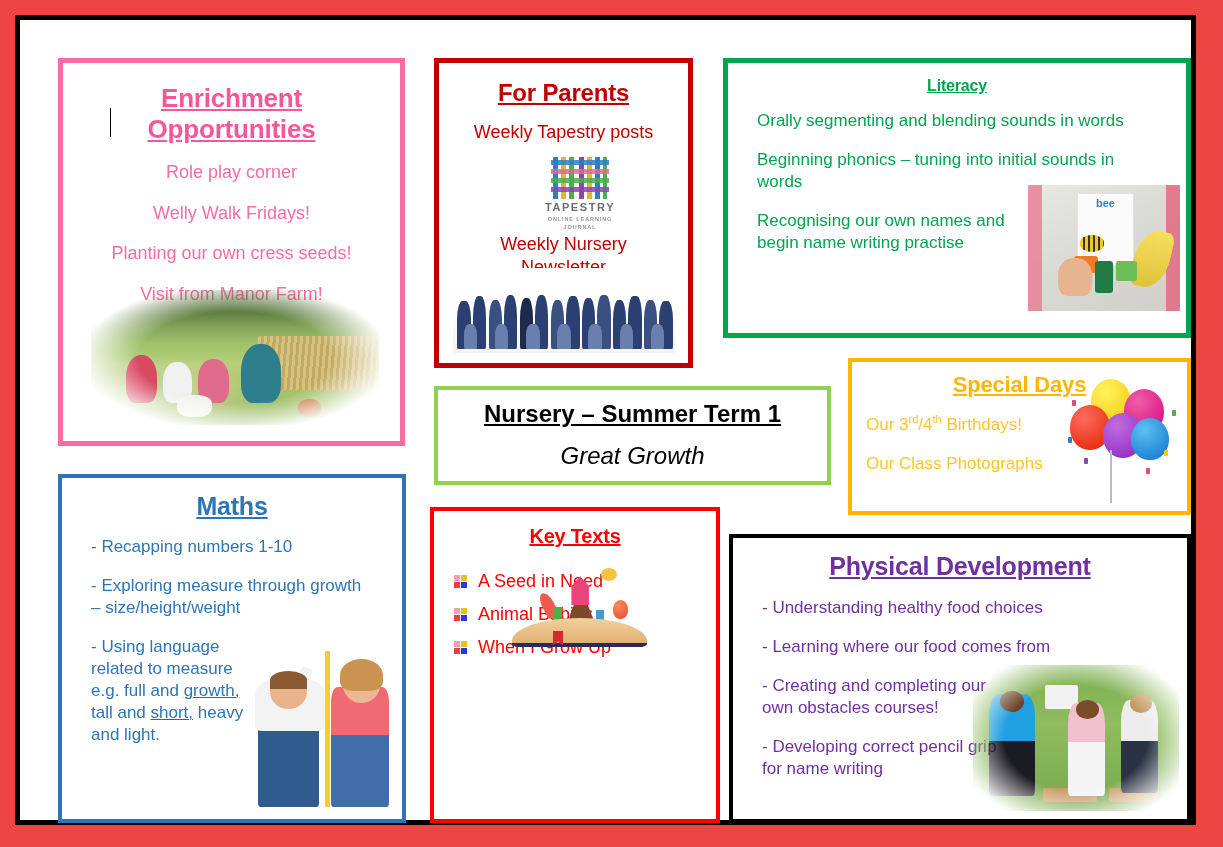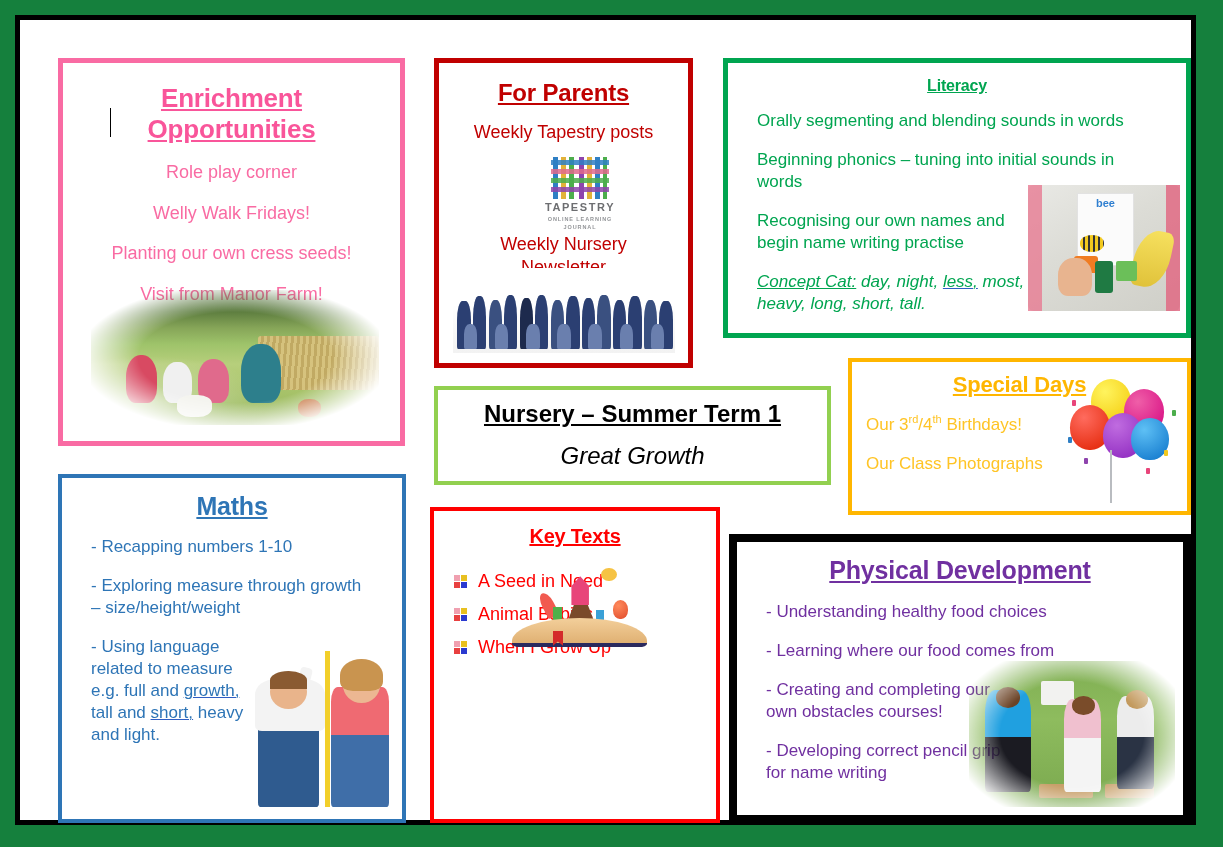--- a/index.html
+++ b/index.html
@@ -6,21 +6,21 @@
   * { box-sizing: border-box; }
   html, body {
     margin: 0; padding: 0;
     background: #ffffff;
     font-family: "Liberation Sans", sans-serif;
   }
   .page {
     position: relative;
     width: 1223px;
     height: 847px;
-    background: #15803d;
+    background: #ef4444;
     overflow: hidden;
   }
   
   .frame {
     position: absolute;
     left: 15px; top: 15px;
     width: 1181px; height: 810px;
     border: 5px solid #000000;
     background: #ffffff;
   }
@@ -258,21 +258,21 @@
   }
   .pinwheel i { position:absolute; width:6px; height:6px; display:block; }
   .pinwheel i:nth-child(1){ left:0; top:0; background:#f0a0b0; }
   .pinwheel i:nth-child(2){ right:0; top:0; background:#e8c020; }
   .pinwheel i:nth-child(3){ left:0; bottom:0; background:#e84040; }
   .pinwheel i:nth-child(4){ right:0; bottom:0; background:#2a3ad0; }
 
   
   #physical {
     left: 709px; top: 514px; width: 462px; height: 289px;
-    border: 8px solid #000000;
+    border: 4px solid #000000;
     padding: 6px 12px 0 12px;
   }
   #physical .box-title { color:#7030a0; font-size:25px; margin-top:8px; }
   #physical .line { color:#7030a0; font-size:17px; margin-top:15px; }
   #pe-photo {
     position:absolute; right:8px; bottom:8px; width:206px; height:146px;
     background: linear-gradient(to bottom,#7fae52 0%, #8ebc5e 40%, #7aa84e 100%);
     -webkit-mask-image: radial-gradient(ellipse 60% 62% at 50% 50%, #000 58%, transparent 98%);
             mask-image: radial-gradient(ellipse 60% 62% at 50% 50%, #000 58%, transparent 98%);
   }
@@ -363,21 +363,20 @@
         <div class="kid" style="left:75%;width:6%;height:30%;background:#6a7fae"></div>
         <div class="kid" style="left:89%;width:6%;height:30%;background:#6a7fae"></div>
       </div>
     </div>
 
     <div class="box" id="literacy">
       <h2 class="box-title">Literacy</h2>
       <p class="line" style="width:98%">Orally segmenting and blending sounds in words</p>
       <p class="line" style="width:93%">Beginning phonics – tuning into initial sounds in words</p>
       <p class="line" style="width:62%">Recognising our own names and begin name writing practise</p>
-      <p class="line concept" style="width:66%"><span class="u">Concept Cat:</span><span> day, night, </span><span class="sp">less,</span><span> most, heavy, long, short, tall.</span></p>
       <div id="bee-box">
         <div class="pinkl"></div>
         <div class="pinkr"></div>
         <div class="card">
             <b>bee</b>
           </div>
         <div class="banana"></div>
         <div class="ybee"></div>
         <div class="orange"></div>
         <div class="tube"></div>

